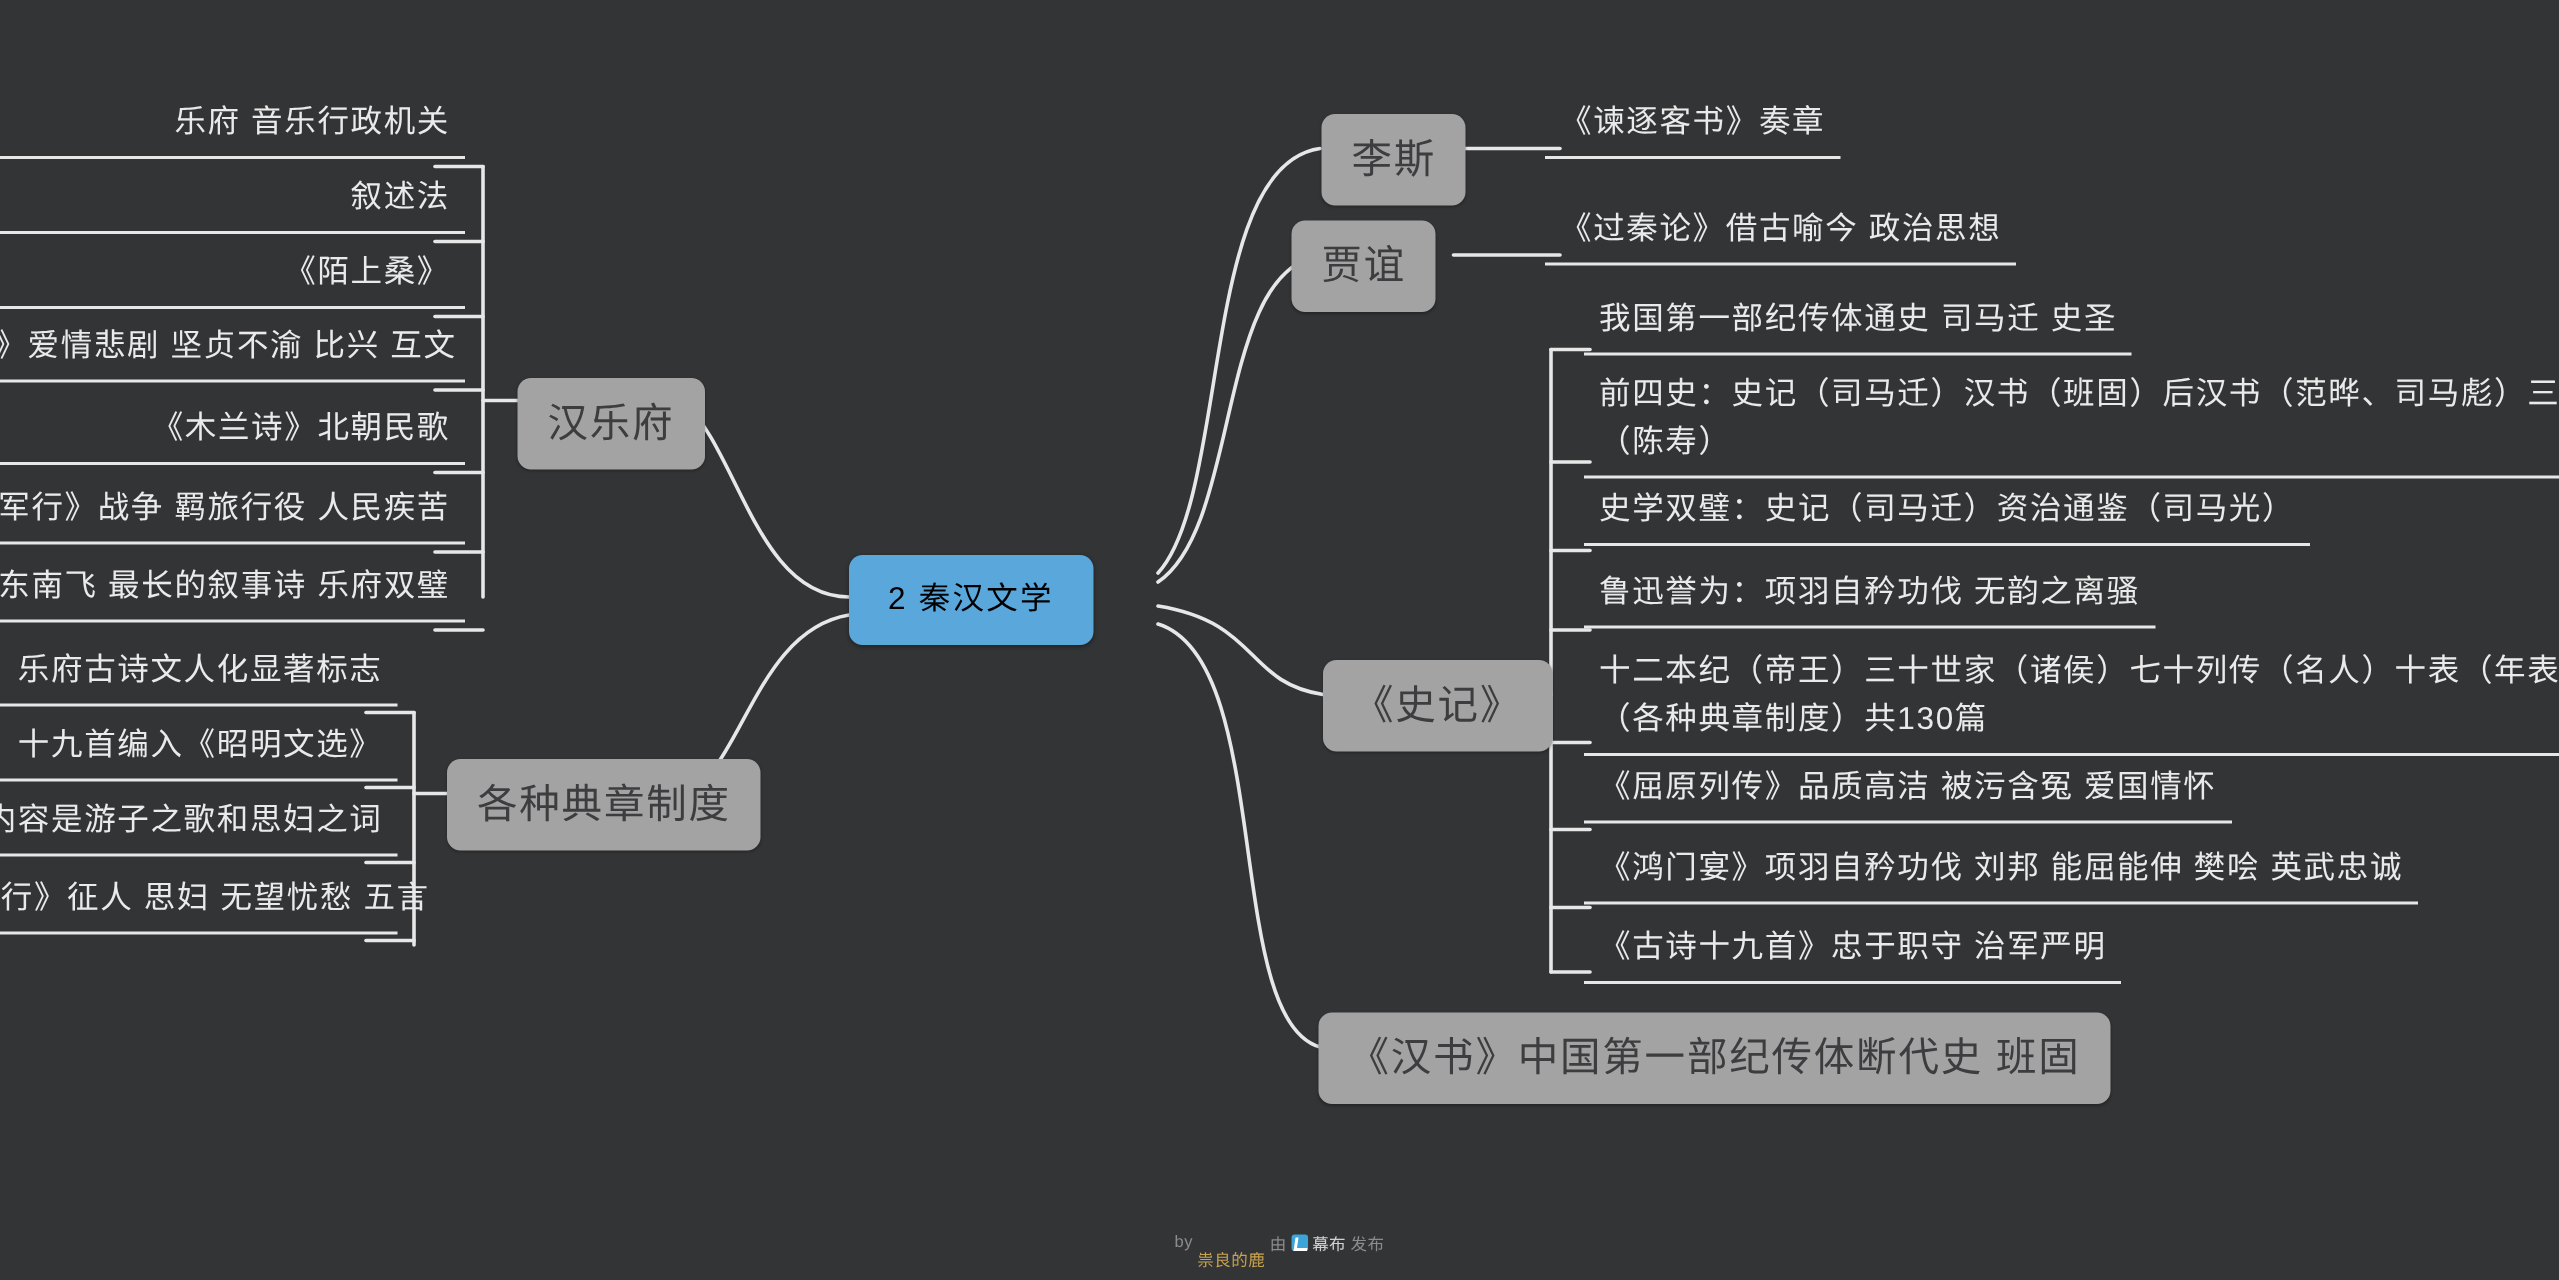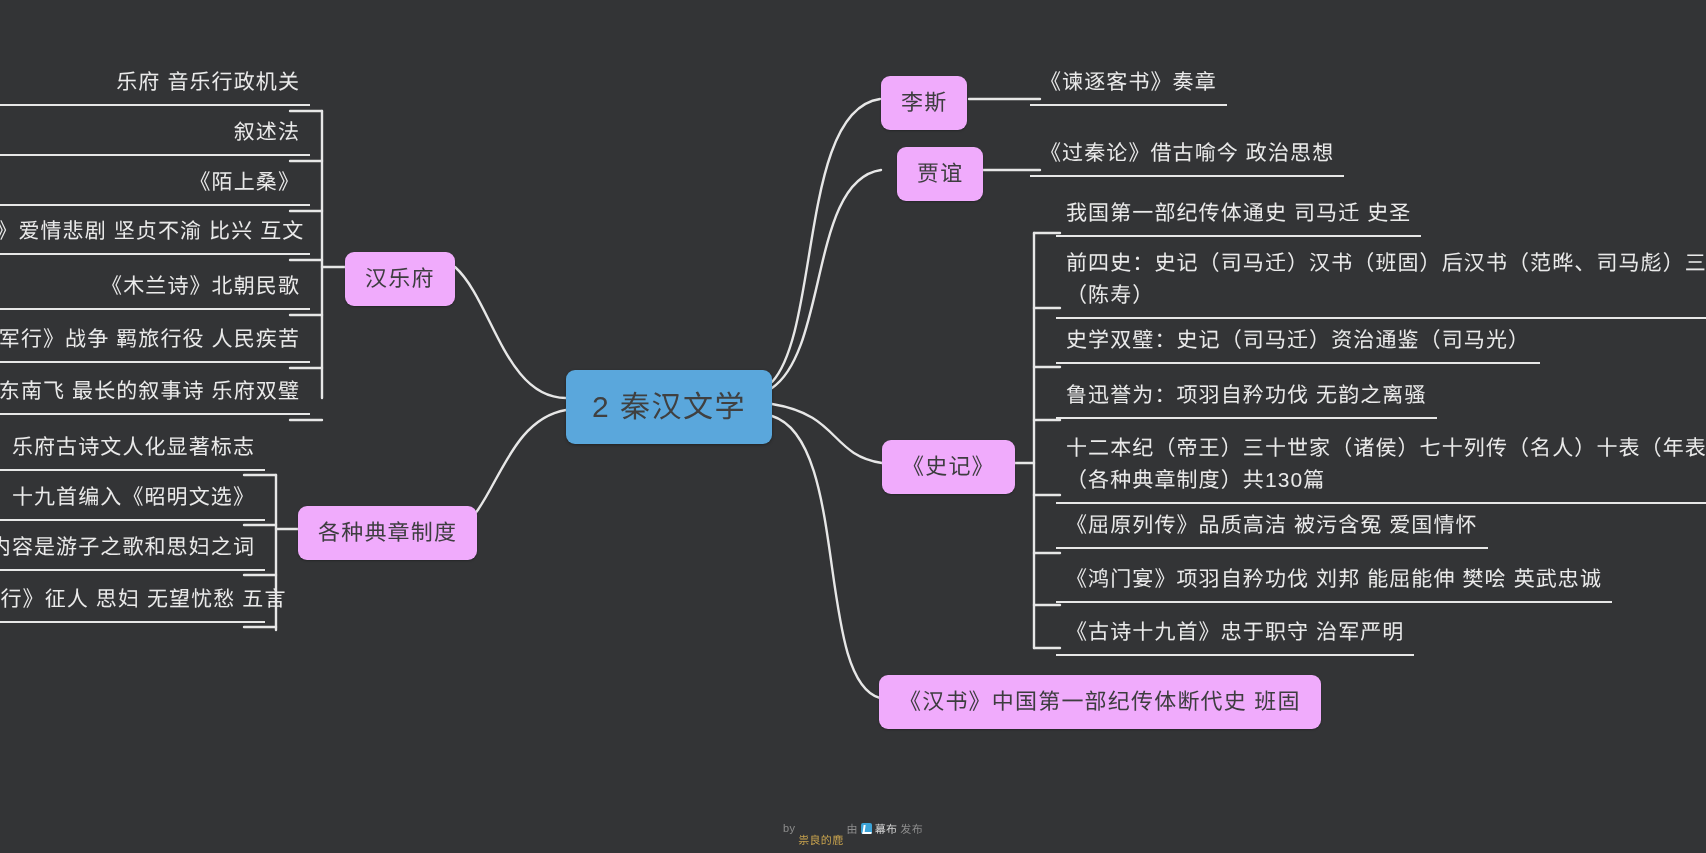--- a/index.html
+++ b/index.html
@@ -30,34 +30,34 @@
     position: absolute;
     box-sizing: border-box;
     white-space: nowrap;
     color: #e8e8e8;
     line-height: 1.45;
   }
 
   
   .root {
     background: #5aa7dc;
-    color: #404040;
+    color: #000000;
     border-radius: 9px;
-    font-size: 30px;
+    font-size: 21px;
     letter-spacing: 1.5px;
     padding: 15px 26px;
     box-shadow: 0 1px 3px rgba(0,0,0,.35);
   }
 
   
   .pill {
-    background: #f0abfc;
+    background: #a3a3a3;
     color: #3d3d3f;
     border-radius: 9px;
-    font-size: 22px;
+    font-size: 27px;
     letter-spacing: 1.2px;
     padding: 11px 20px;
     box-shadow: 0 1px 2px rgba(0,0,0,.28);
     text-align: center;
   }
 
   
   .leaf {
     font-size: 21px;
     letter-spacing: 1.1px;
@@ -186,21 +186,21 @@
   <div class="node leaf clip-left" style="left:-120px; top:478px; width:385px;">十九首编入《昭明文选》</div>
 
   <div class="node leaf clip-left" style="left:-120px; top:528px; width:385px;">内容是游子之歌和思妇之词</div>
 
   <div class="node leaf clip-left" style="left:-120px; top:580px; width:385px;">《行行重行行》征人 思妇 无望忧愁 五言</div>
 
   <div class="node pill" style="left:881px; top:76px;">李斯</div>
 
   <div class="node leaf" style="left:1030px; top:63px;">《谏逐客书》奏章</div>
 
-  <div class="node pill" style="left:897px; top:147px;">贾谊</div>
+  <div class="node pill" style="left:861px; top:147px;">贾谊</div>
 
   <div class="node leaf" style="left:1030px; top:134px;">《过秦论》借古喻今 政治思想</div>
 
   <div class="node pill" style="left:882px; top:440px;">《史记》</div>
 
   <div class="node leaf" style="left:1056px; top:194px;">我国第一部纪传体通史 司马迁 史圣</div>
 
   <div class="node leaf wrap clip-right" style="left:1056px; top:243px; width:720px;">前四史：史记（司马迁）汉书（班固）后汉书（范晔、司马彪）三国志（陈寿）</div>
 
   <div class="node leaf" style="left:1056px; top:321px;">史学双璧：史记（司马迁）资治通鉴（司马光）</div>

